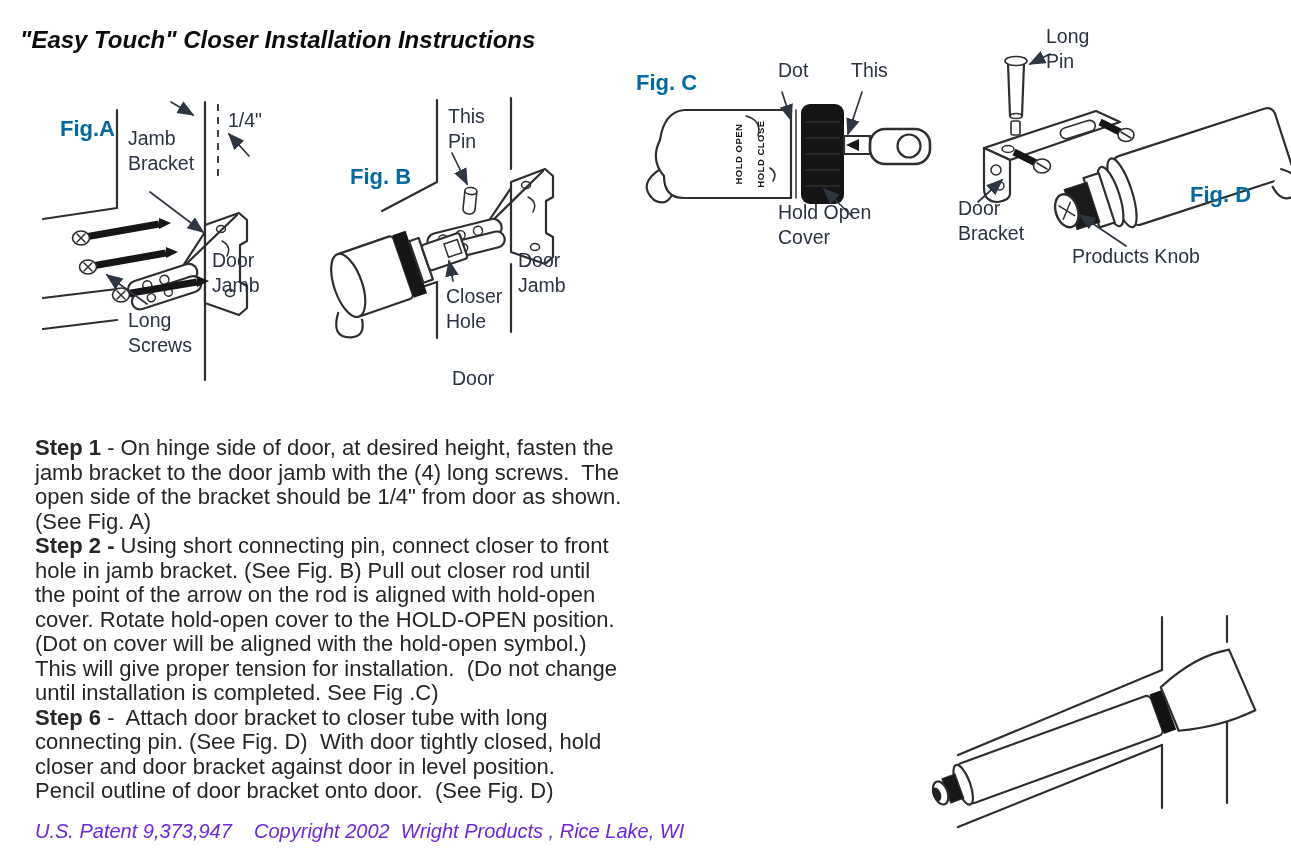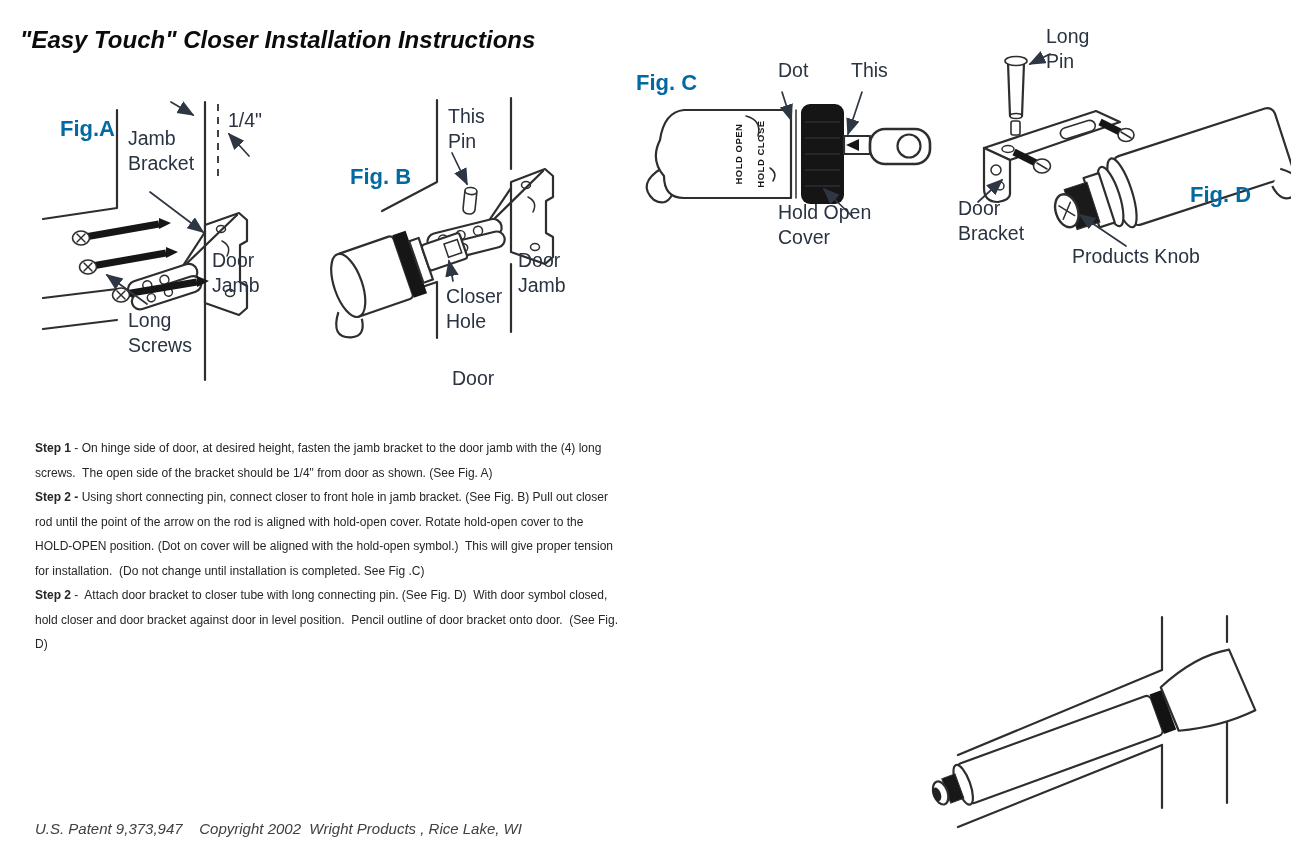--- a/index.html
+++ b/index.html
@@ -1,24 +1,24 @@
 <!DOCTYPE html>
 <html><head>
 <meta charset="utf-8">
 <style>
   html,body{margin:0;padding:0;background:#e8e8e8;}
   .page{position:relative;width:1291px;height:855px;background:#ffffff;overflow:hidden;
         font-family:"Liberation Sans",sans-serif;color:#1c1c1c;}
   .title{position:absolute;left:20px;top:26px;font-size:24px;font-weight:bold;font-style:italic;color:#0b0b0b;}
   .figlabel{position:absolute;font-size:22px;font-weight:bold;color:#0369a1;white-space:pre-line;}
   .callout{position:absolute;font-size:19.5px;line-height:25px;color:#2a3342;white-space:pre-line;}
-  .steps{position:absolute;left:35px;top:436px;width:588px;font-size:12px;line-height:24.5px;color:#262626;}
+  .steps{position:absolute;left:35px;top:436px;width:588px;font-size:22px;line-height:24.5px;color:#262626;}
   .steps p{margin:0;white-space:pre-wrap;}
   .b{font-weight:bold;}
-  .footer{position:absolute;left:35px;top:820px;font-size:15px;font-style:italic;color:#404040;white-space:pre-wrap;}
+  .footer{position:absolute;left:35px;top:820px;font-size:20px;font-style:italic;color:#6d28d9;white-space:pre-wrap;}
   svg.draw{position:absolute;}
   .s2{stroke:#2e2e2e;stroke-width:2.2;fill:none;stroke-linecap:round;stroke-linejoin:round;}
   .s1{stroke:#2e2e2e;stroke-width:1.5;fill:none;stroke-linecap:round;}
   .w{fill:#ffffff;stroke:#2e2e2e;stroke-width:2.2;stroke-linejoin:round;}
   .w1{fill:#ffffff;stroke:#2e2e2e;stroke-width:1.6;stroke-linejoin:round;}
   .blk{fill:#161616;stroke:none;}
   .cl{stroke:#2e3644;stroke-width:1.7;fill:none;stroke-linecap:round;}
   .dash{stroke:#2e2e2e;stroke-width:1.8;fill:none;stroke-dasharray:7 6;}
   .tubetext{font-family:"Liberation Sans",sans-serif;font-size:9.5px;font-weight:bold;fill:#161616;letter-spacing:.5px;}
   .knurl{stroke:#3a3a3a;stroke-width:1;}
@@ -275,18 +275,18 @@
   <div class="figlabel" style="left:1190px;top:182px">Fig. D</div>
   <div class="callout" style="left:1046px;top:24px">Long
 Pin</div>
   <div class="callout" style="left:958px;top:196px">Door
 Bracket</div>
   <div class="callout" style="left:1072px;top:244px">Products Knob</div>
 
   <div class="steps">
     <p><span class="b">Step 1</span><span> - On hinge side of door, at desired height, fasten the jamb bracket to the door jamb with the (4) long screws.  The open side of the bracket should be 1/4" from door as shown. (See Fig. A)</span></p>
     <p><span class="b">Step 2 -</span><span> Using short connecting pin, connect closer to front hole in jamb bracket. (See Fig. B) Pull out closer rod until the point of the arrow on the rod is aligned with hold-open cover. Rotate hold-open cover to the HOLD-OPEN position. (Dot on cover will be aligned with the hold-open symbol.)  This will give proper tension for installation.  (Do not change until installation is completed. See Fig .C)</span></p>
-    <p><span class="b">Step 2</span><span> -  Attach door bracket to closer tube with long connecting pin. (See Fig. D)  With door symbol closed, hold closer and door bracket against door in level position.  Pencil outline of door bracket onto door.  (See Fig. D)</span></p>
+    <p><span class="b">Step 6</span><span> -  Attach door bracket to closer tube with long connecting pin. (See Fig. D)  With door tightly closed, hold closer and door bracket against door in level position.  Pencil outline of door bracket onto door.  (See Fig. D)</span></p>
   </div>
 
   <div class="footer">U.S. Patent 9,373,947    Copyright 2002  Wright Products , Rice Lake, WI</div>
 
 </div>
 
 </body></html>

